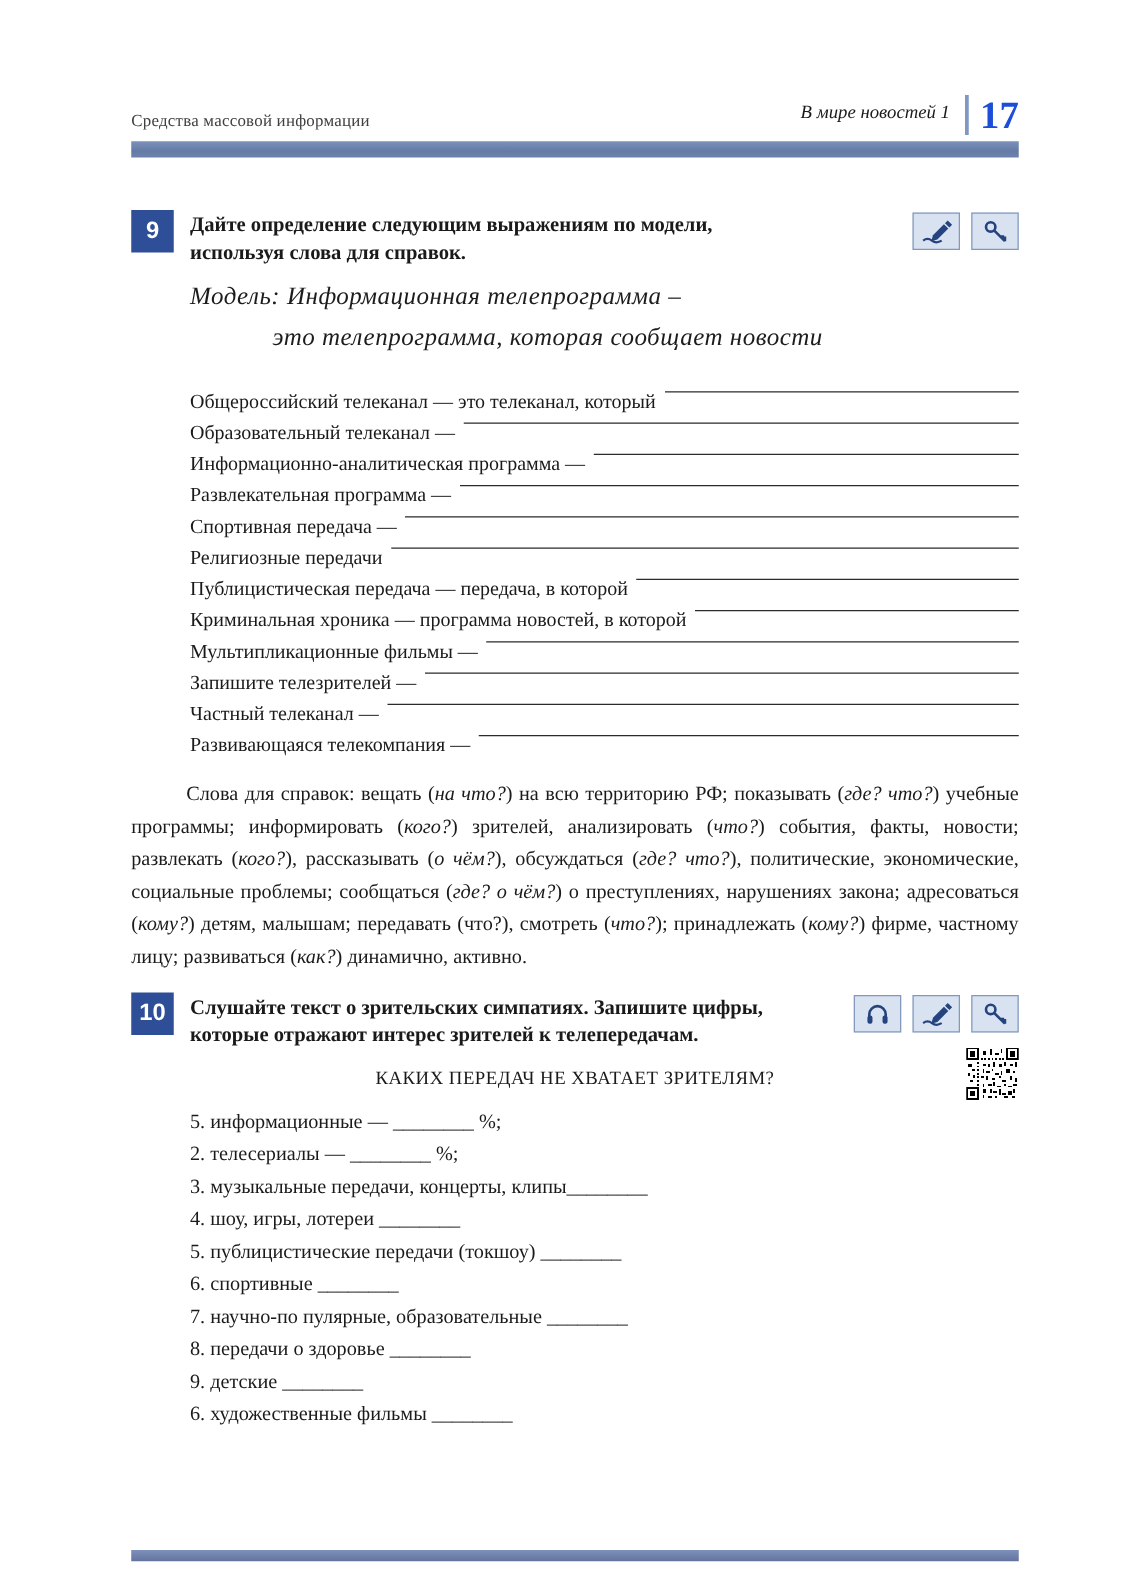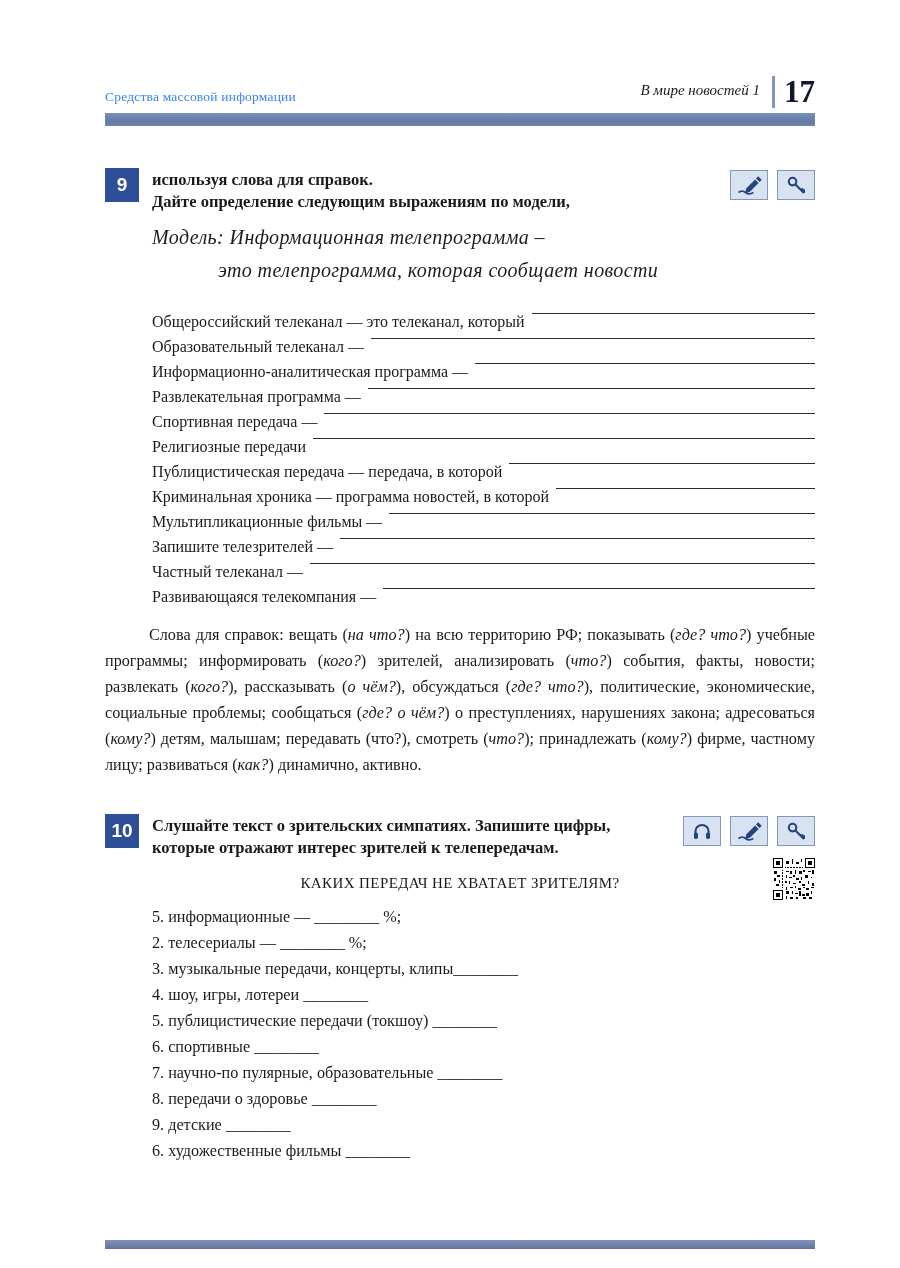--- a/index.html
+++ b/index.html
@@ -6,25 +6,25 @@
   html,body { background:#ffffff; }
   body {
     width:900px; height:1268px; position:relative; overflow:hidden;
     font-family:"Liberation Serif", serif; color:#1a1a1a;
   }
   .page { position:absolute; inset:0; }
   .content { position:absolute; left:105px; width:710px; top:0; }
 
   
   .running-head { display:flex; justify-content:space-between; align-items:flex-end; margin-top:76px; }
-  .rh-left { font-size:13.5px; color:#3b82f6; letter-spacing:0.2px; padding-bottom:3px; }
+  .rh-left { font-size:13.5px; color:#404040; letter-spacing:0.2px; padding-bottom:3px; }
   .rh-right { display:flex; align-items:center; }
   .rh-right-text { font-style:italic; font-size:15px; padding-bottom:4px; }
   .rh-divider { width:3px; height:32px; background:#8097c3; margin:0 9px 0 12px; }
-  .page-number { font-size:31px; font-weight:bold; color:#0f172a; line-height:0.85; font-family:"Liberation Serif", serif; }
+  .page-number { font-size:31px; font-weight:bold; color:#1d4ed8; line-height:0.85; font-family:"Liberation Serif", serif; }
   .head-bar { height:13px; margin-top:5px; background:linear-gradient(180deg,#7c91bb 0%, #647BA6 60%, #6d83ae 100%); }
   .bottom-bar { position:absolute; left:105px; width:710px; top:1240px; height:9px;
     background:linear-gradient(180deg,#7c91bb 0%, #64
 
 7BA6 60%, #6d83ae 100%); background:linear-gradient(180deg,#7c91bb,#64739e); }
 
   
   .ex { margin-top:42px; position:relative; }
   .ex-head { display:flex; align-items:flex-start; }
   .ex-num {
@@ -46,21 +46,21 @@
   
   .def-list { margin:26px 0 0 47px; }
   .fill-line { display:flex; align-items:flex-start; height:25px; font-size:16px; }
   .fl-text { white-space:nowrap; }
   .fl-blank { flex:1; height:0; border-bottom:1px solid #2b2b2b; margin:0 0 4px 7px; }
 
   
   .words { margin-top:9px; font-size:16.2px; line-height:26px; text-align:justify; text-indent:44px; }
 
   
-  .ex10 { margin-top:36px; }
+  .ex10 { margin-top:16px; }
   .qr-wrap { position:absolute; right:0; top:44px; }
   .ex10-heading { text-align:center; font-size:15px; letter-spacing:0.4px; margin-top:16px; }
   .ex10-list { margin:12px 0 0 47px; }
   .ex10-item { font-size:16.2px; line-height:26px; }
 </style>
 </head>
 <body>
 
 <div class="page">
   <div class="content">
@@ -72,22 +72,22 @@
         <span class="rh-divider"></span>
         <span class="page-number">17</span>
       </span>
     </div>
     <div class="head-bar"></div>
 
     <section class="ex">
       <div class="ex-head">
         <div class="ex-num">9</div>
         <div class="ex-title">
+          <div>Дайте определение следующим выражениям по модели,</div>
           <div>используя слова для справок.</div>
-          <div>Дайте определение следующим выражениям по модели,</div>
         </div>
         <div class="ex-icons">
           <span class="icon-box">
             <svg viewBox="0 0 32 24" width="28" height="21" aria-hidden="true">
               <path d="M4 20 q4 -3 8 0 q4 3 9 0" fill="none" stroke="#24437f" stroke-width="2"></path>
               <path d="M13 15 L23 5 l4 4 L17 19 l-5.5 1.5 z" fill="#24437f"></path>
               <path d="M24 4 l2.5 -2.5 4 4 L28 8 z" fill="#24437f"></path>
             </svg>
           </span>
           <span class="icon-box">

